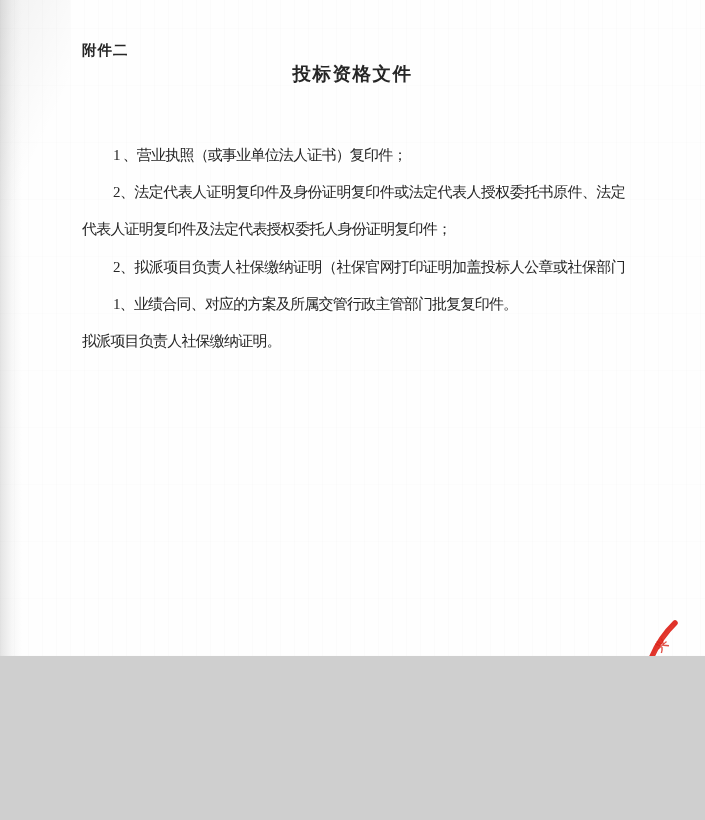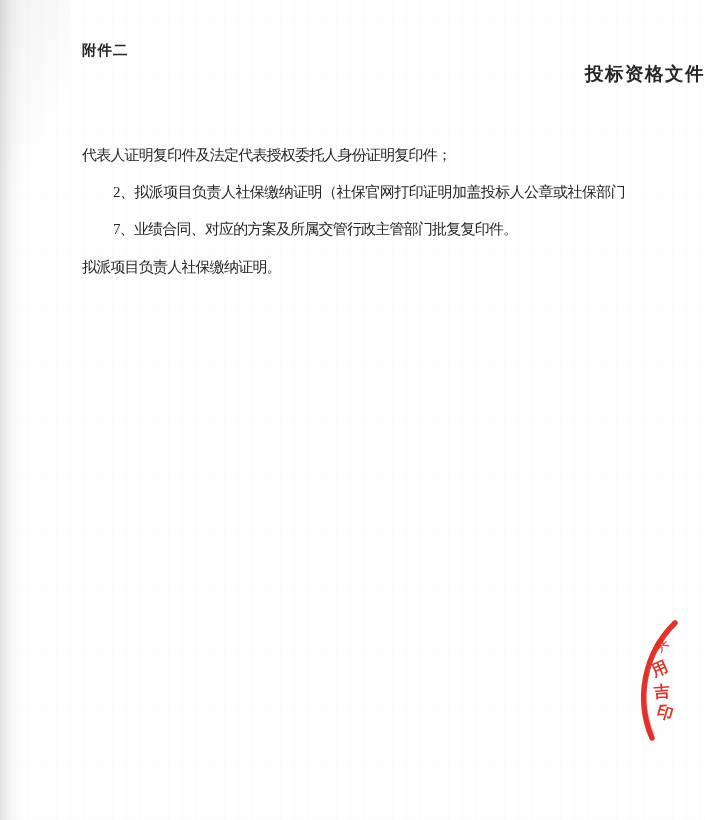--- a/index.html
+++ b/index.html
@@ -1,18 +1,18 @@
 <!DOCTYPE html>
 <html><head>
 <meta charset="utf-8">
 <style>
   html,body{margin:0;padding:0;background:#cfcfcf;}
   .page{
     position:relative;
-    width:705px;height:820px;
+    width:705px;height:656px;
     margin:0 auto;
     background:#fefefe;
     overflow:hidden;
     font-family:"Liberation Serif","DejaVu Serif",serif;
     color:#262626;
   }
   
   .scan-texture{
     position:absolute;inset:0;pointer-events:none;
     background:
@@ -27,21 +27,21 @@
   .corner-crease{
     position:absolute;left:0;top:0;width:70px;height:210px;pointer-events:none;
     background:linear-gradient(115deg, rgba(0,0,0,0.05), transparent 65%);
   }
   .attachment{
     position:absolute;left:82px;top:41px;
     font-size:14.5px;font-weight:bold;letter-spacing:1px;
   }
   .title{
     position:absolute;left:0;right:0;top:61px;margin:0;
-    text-align:right;
+    text-align:center;
     font-size:18.5px;font-weight:bold;letter-spacing:1.5px;
   }
   .body{
     position:absolute;left:82px;top:137px;width:543px;
     font-size:15px;line-height:37.2px;
     letter-spacing:-0.8px;
     text-align:left;
   }
   .line{white-space:nowrap;}
   .line.indent{text-indent:31px;}
@@ -72,23 +72,25 @@
 <div class="page">
   <div class="scan-texture"></div>
   <div class="edge-shadow"></div>
   <div class="corner-crease"></div>
 
   <div class="attachment">附件二</div>
 
   <h1 class="title">投标资格文件</h1>
 
   <div class="body">
+    <div class="line indent">1 、营业执照（或事业单位法人证书）复印件；</div>
+    <div class="line indent just">2、法定代表人证明复印件及身份证明复印件或法定代表人授权委托书原件、法定</div>
     <div class="line">代表人证明复印件及法定代表授权委托人身份证明复印件；</div>
     <div class="line indent just">2、拟派项目负责人社保缴纳证明（社保官网打印证明加盖投标人公章或社保部门</div>
-    <div class="line indent">7、业绩合同、对应的方案及所属交管行政主管部门批复复印件。</div>
+    <div class="line indent">1、业绩合同、对应的方案及所属交管行政主管部门批复复印件。</div>
     <div class="line">拟派项目负责人社保缴纳证明。</div>
   </div>
 
   <div class="stamp">
     <svg width="105" height="200" viewBox="0 0 105 200">
       <path d="M 75 33 A 104 104 0 0 0 52 148" fill="none" stroke="#de221a" stroke-width="5.5" stroke-linecap="round" opacity="0.93"></path>
       <path d="M 73 36 A 101 101 0 0 0 54 144" fill="none" stroke="#e84b38" stroke-width="1.5" stroke-linecap="round" opacity="0.35"></path>
     </svg>
     <span class="seal-char sc1">兴</span>
     <span class="seal-char sc2">用</span>

